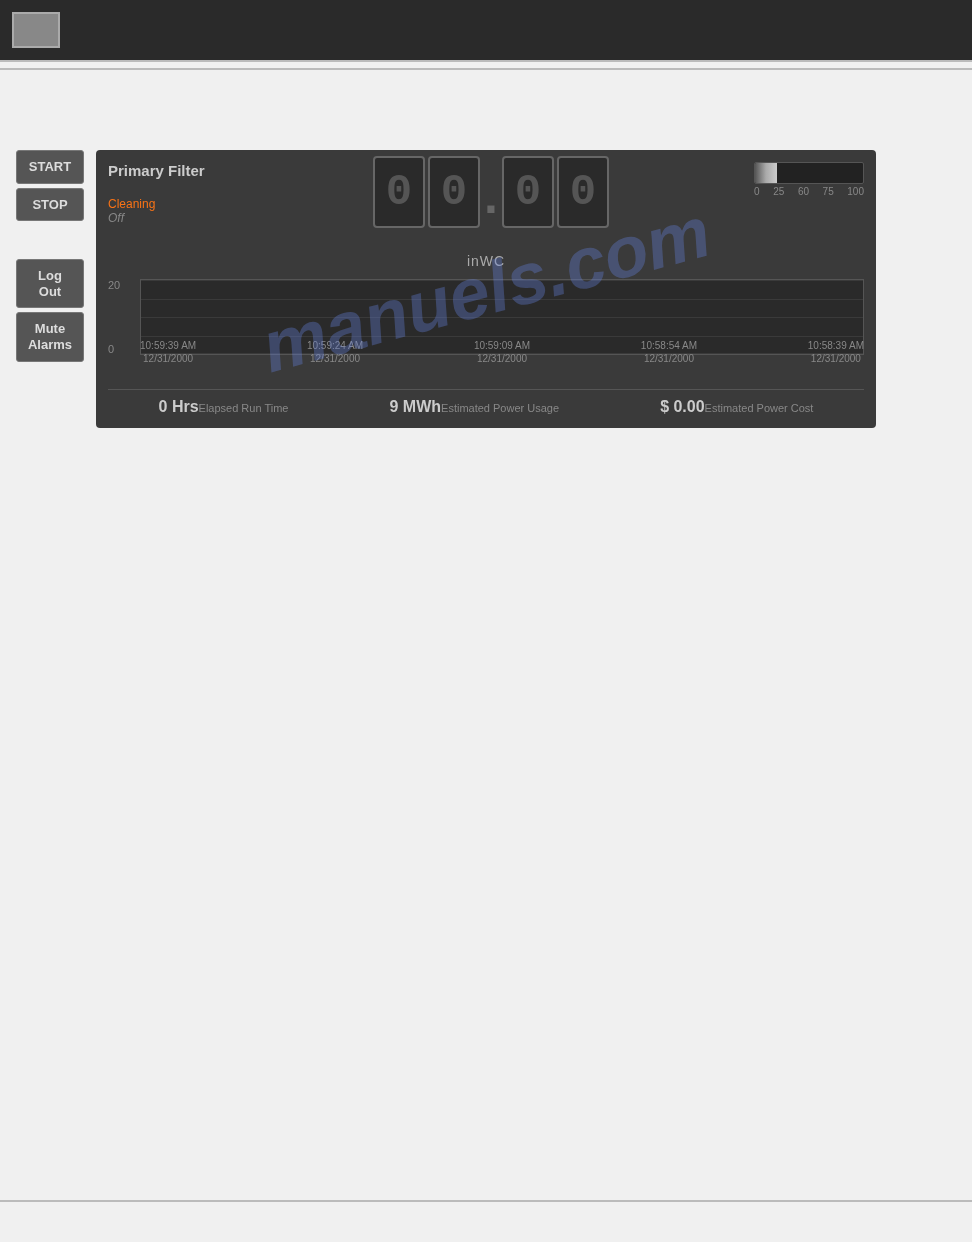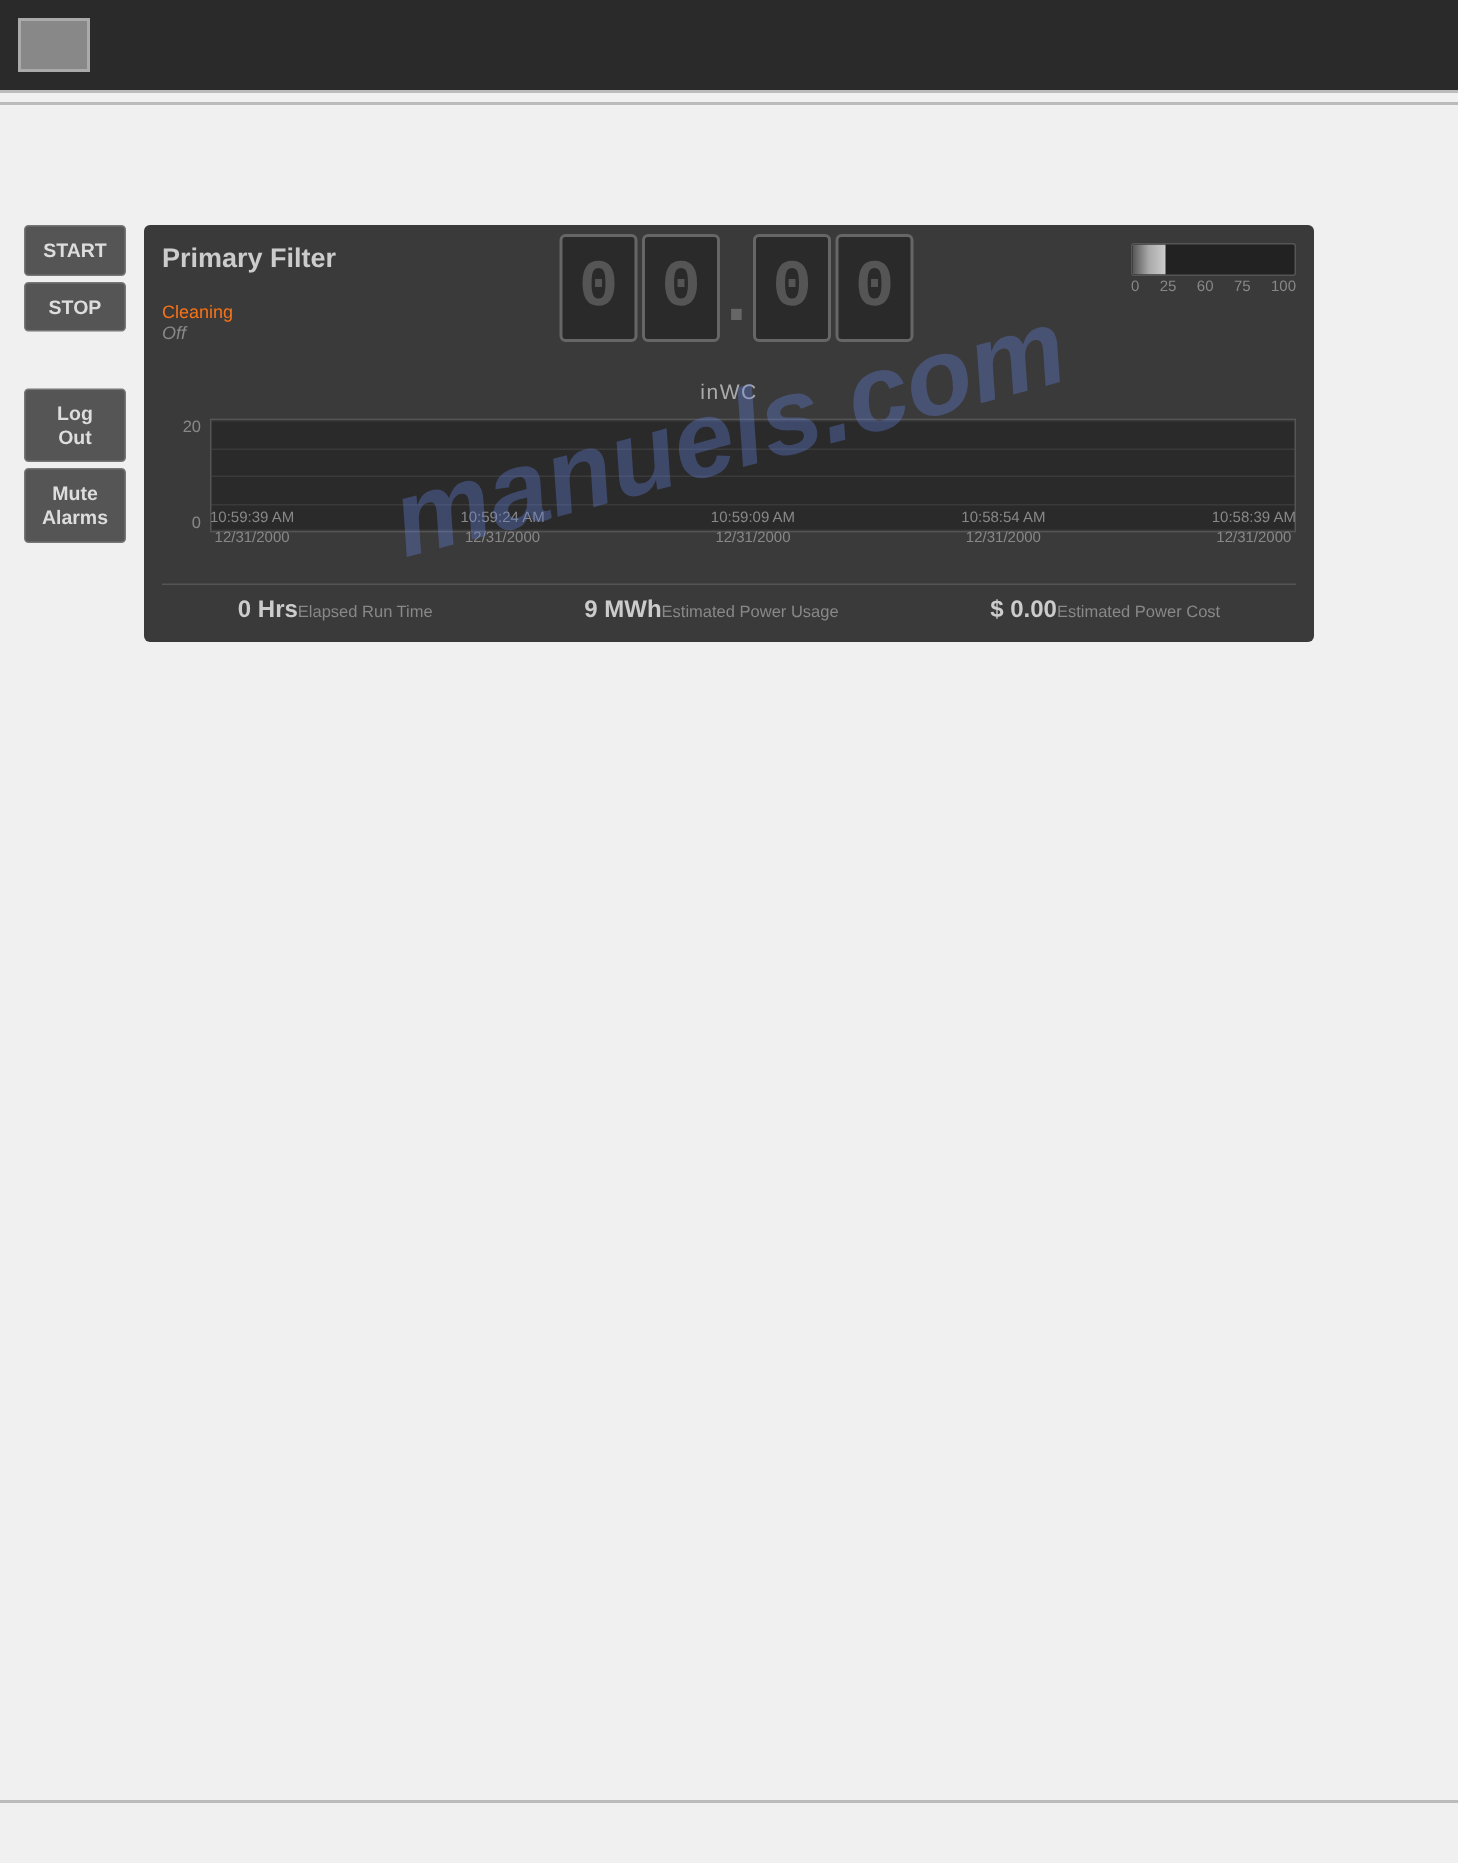--- a/index.html
+++ b/index.html
@@ -98,21 +98,21 @@
     }
 
     
     .filter-label-area {
       display: flex;
       flex-direction: column;
       min-width: 120px;
     }
     .filter-title {
       color: #ccc;
-      font-size: 18px;
+      font-size: 15px;
       font-weight: bold;
     }
     .filter-subtitle {
       color: #f97316;
       font-size: 12px;
       margin-top: 18px;
     }
     .filter-status {
       color: #888;
       font-size: 12px;
@@ -209,21 +209,21 @@
 
     .chart-y-axis {
       position: absolute;
       left: 0;
       top: 0;
       bottom: 24px;
       width: 30px;
       display: flex;
       flex-direction: column;
       justify-content: space-between;
-      align-items: flex-end;
+      align-items: flex-start;
       padding-right: 4px;
     }
     .chart-y-label {
       color: #888;
       font-size: 11px;
     }
 
     .chart-plot {
       position: absolute;
       left: 32px;

